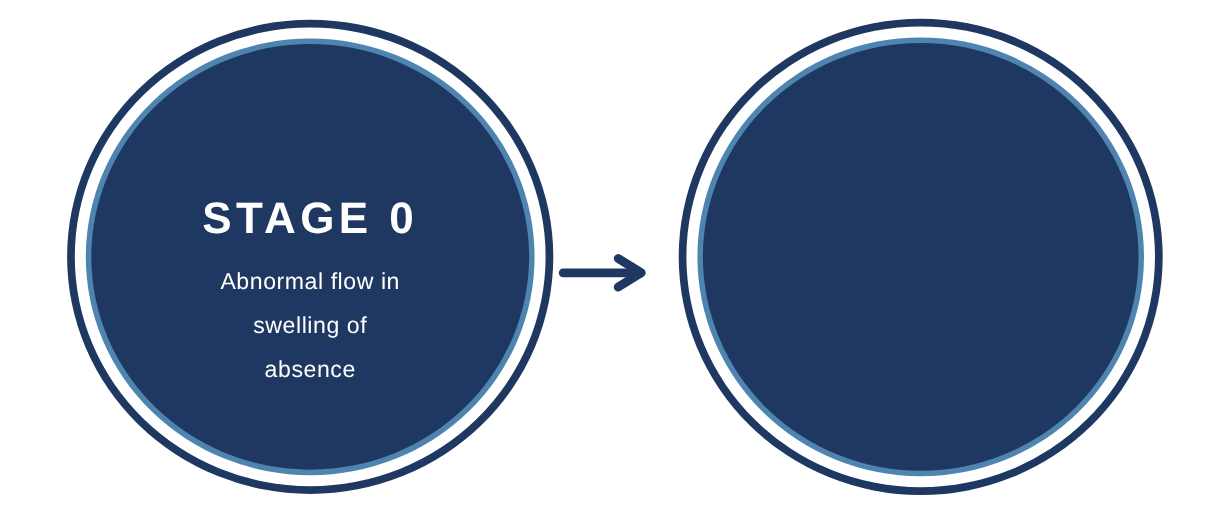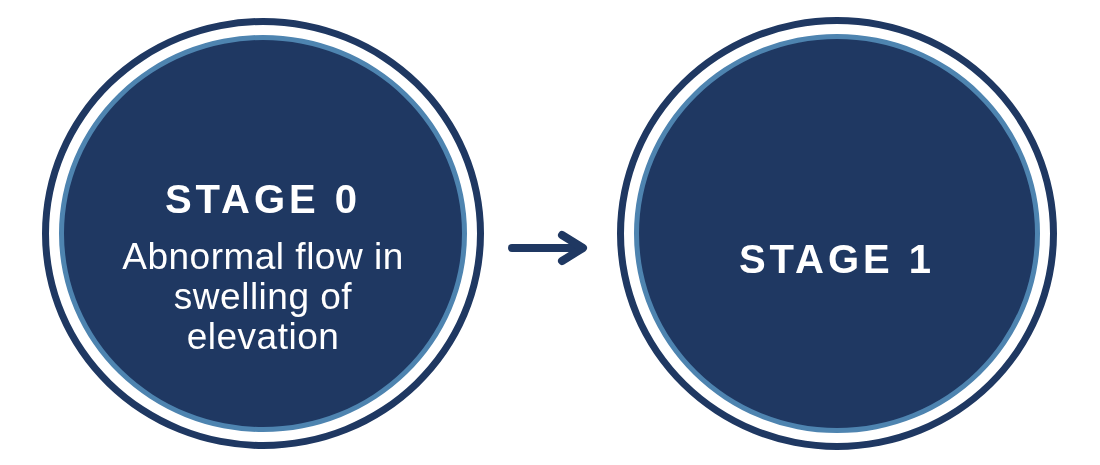--- a/index.html
+++ b/index.html
@@ -21,21 +21,21 @@
     font-family: "Liberation Sans", sans-serif;
     overflow: hidden;
   }
   .stage-circle {
     position: absolute;
     border-radius: 50%;
     border: 7px solid var(--navy);
     box-sizing: border-box;
     background: transparent;
   }
-  .stage-circle.pos-0 { left: 42px;  top: 18px; width: 442px; height: 431px; }
+  .stage-circle.pos-0 { left: 61px;  top: 18px; width: 442px; height: 431px; }
   .stage-circle.pos-1 { left: 617px; top: 17px; width: 440px; height: 433px; }
   .stage-inner {
     position: absolute;
     inset: 10px;
     border-radius: 50%;
     background: var(--navy);
     border: 5px solid var(--light_blue);
     box-sizing: border-box;
     display: flex;
     flex-direction: column;
@@ -50,21 +50,21 @@
     color: var(--text);
     font-size: 40px;
     font-weight: bold;
     letter-spacing: 4px;
     line-height: 48px;
     margin-bottom: 14px;
     white-space: nowrap;
   }
   .stage-desc {
     color: var(--text);
-    font-size: 37px;
+    font-size: 21px;
     font-weight: normal;
     letter-spacing: 0.5px;
     line-height: 40px;
   }
   .desc-line { white-space: nowrap; }
   .arrow-svg {
     position: absolute;
     left: 506px;
     top: 227px;
     width: 84px;
@@ -76,32 +76,31 @@
 
 <div class="canvas">
 
   <div class="stage-circle pos-0">
     <div class="stage-inner">
       <div class="stage-content">
         <div class="stage-title">STAGE 0</div>
         <div class="stage-desc">
           <div class="desc-line">Abnormal flow in</div>
           <div class="desc-line">swelling of</div>
-          <div class="desc-line">elevation</div>
+          <div class="desc-line">absence</div>
         </div>
       </div>
     </div>
   </div>
 
   <svg class="arrow-svg" viewBox="0 0 84 42" xmlns="http://www.w3.org/2000/svg">
     <line x1="6" y1="21" x2="70" y2="21" stroke="#1f3862" stroke-width="8" stroke-linecap="round"></line>
     <polyline points="56,8 77,21 56,34" fill="none" stroke="#1f3862" stroke-width="8" stroke-linecap="round" stroke-linejoin="round"></polyline>
   </svg>
 
   <div class="stage-circle pos-1">
     <div class="stage-inner">
       <div class="stage-content">
-        <div class="stage-title">STAGE 1</div>
       </div>
     </div>
   </div>
 
 </div>
 
 </body></html>

